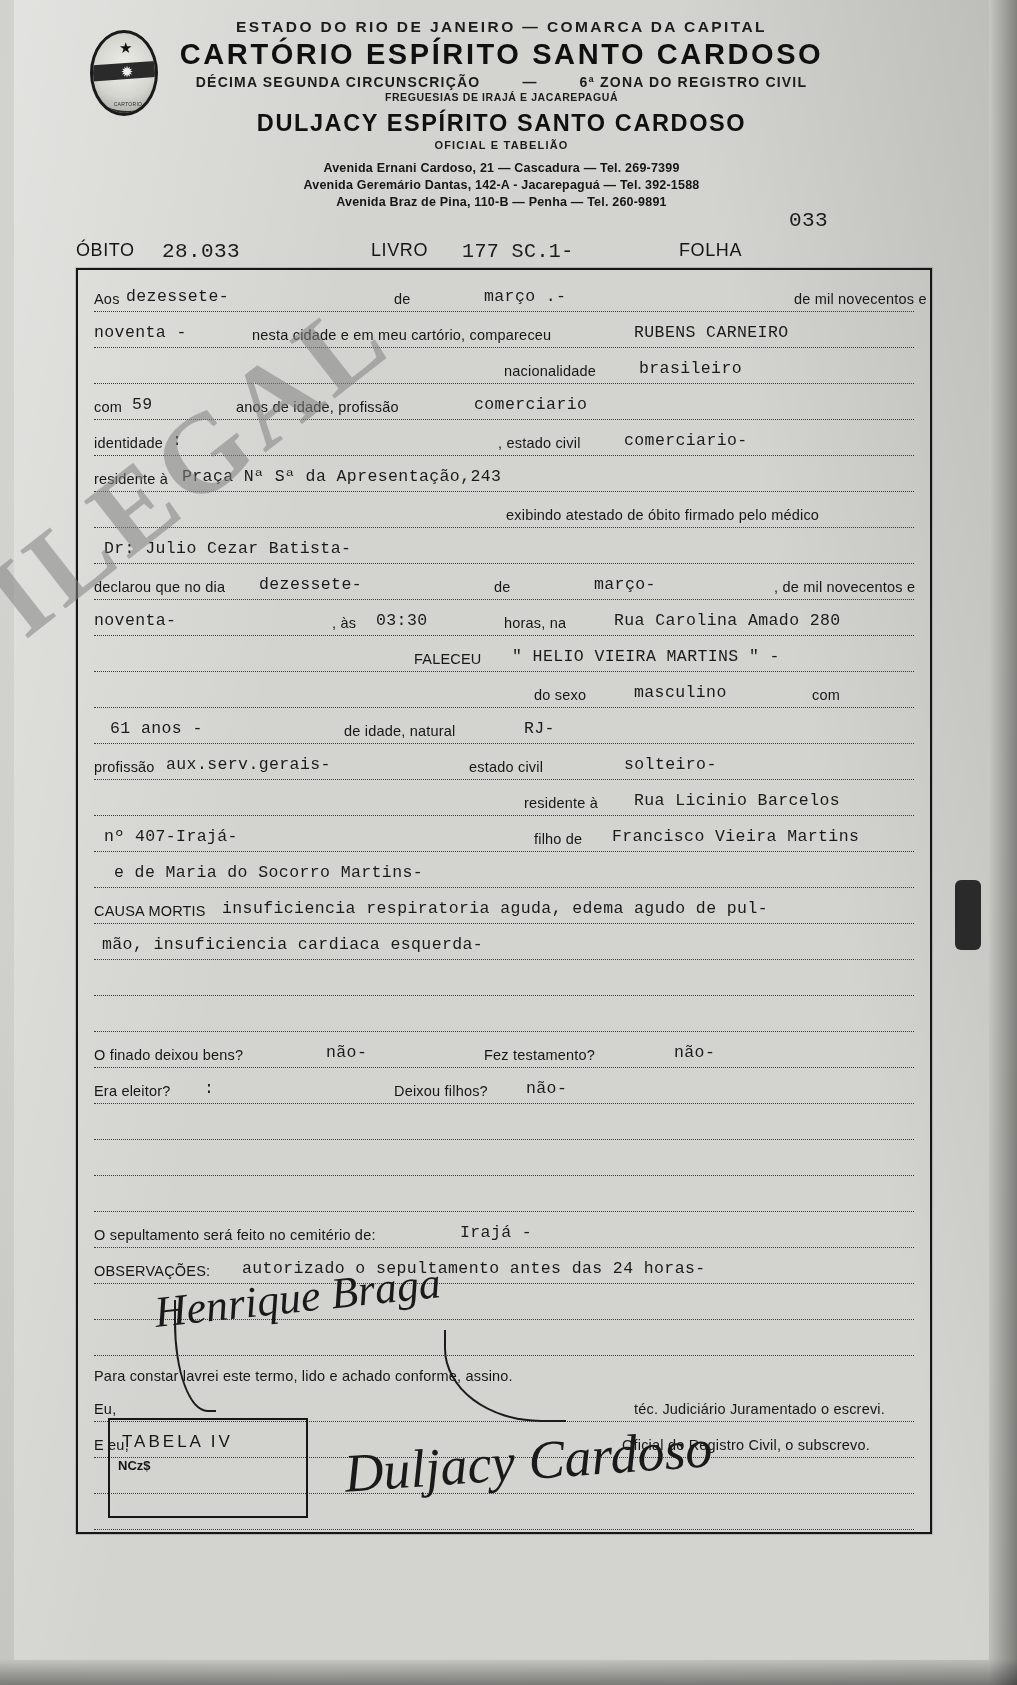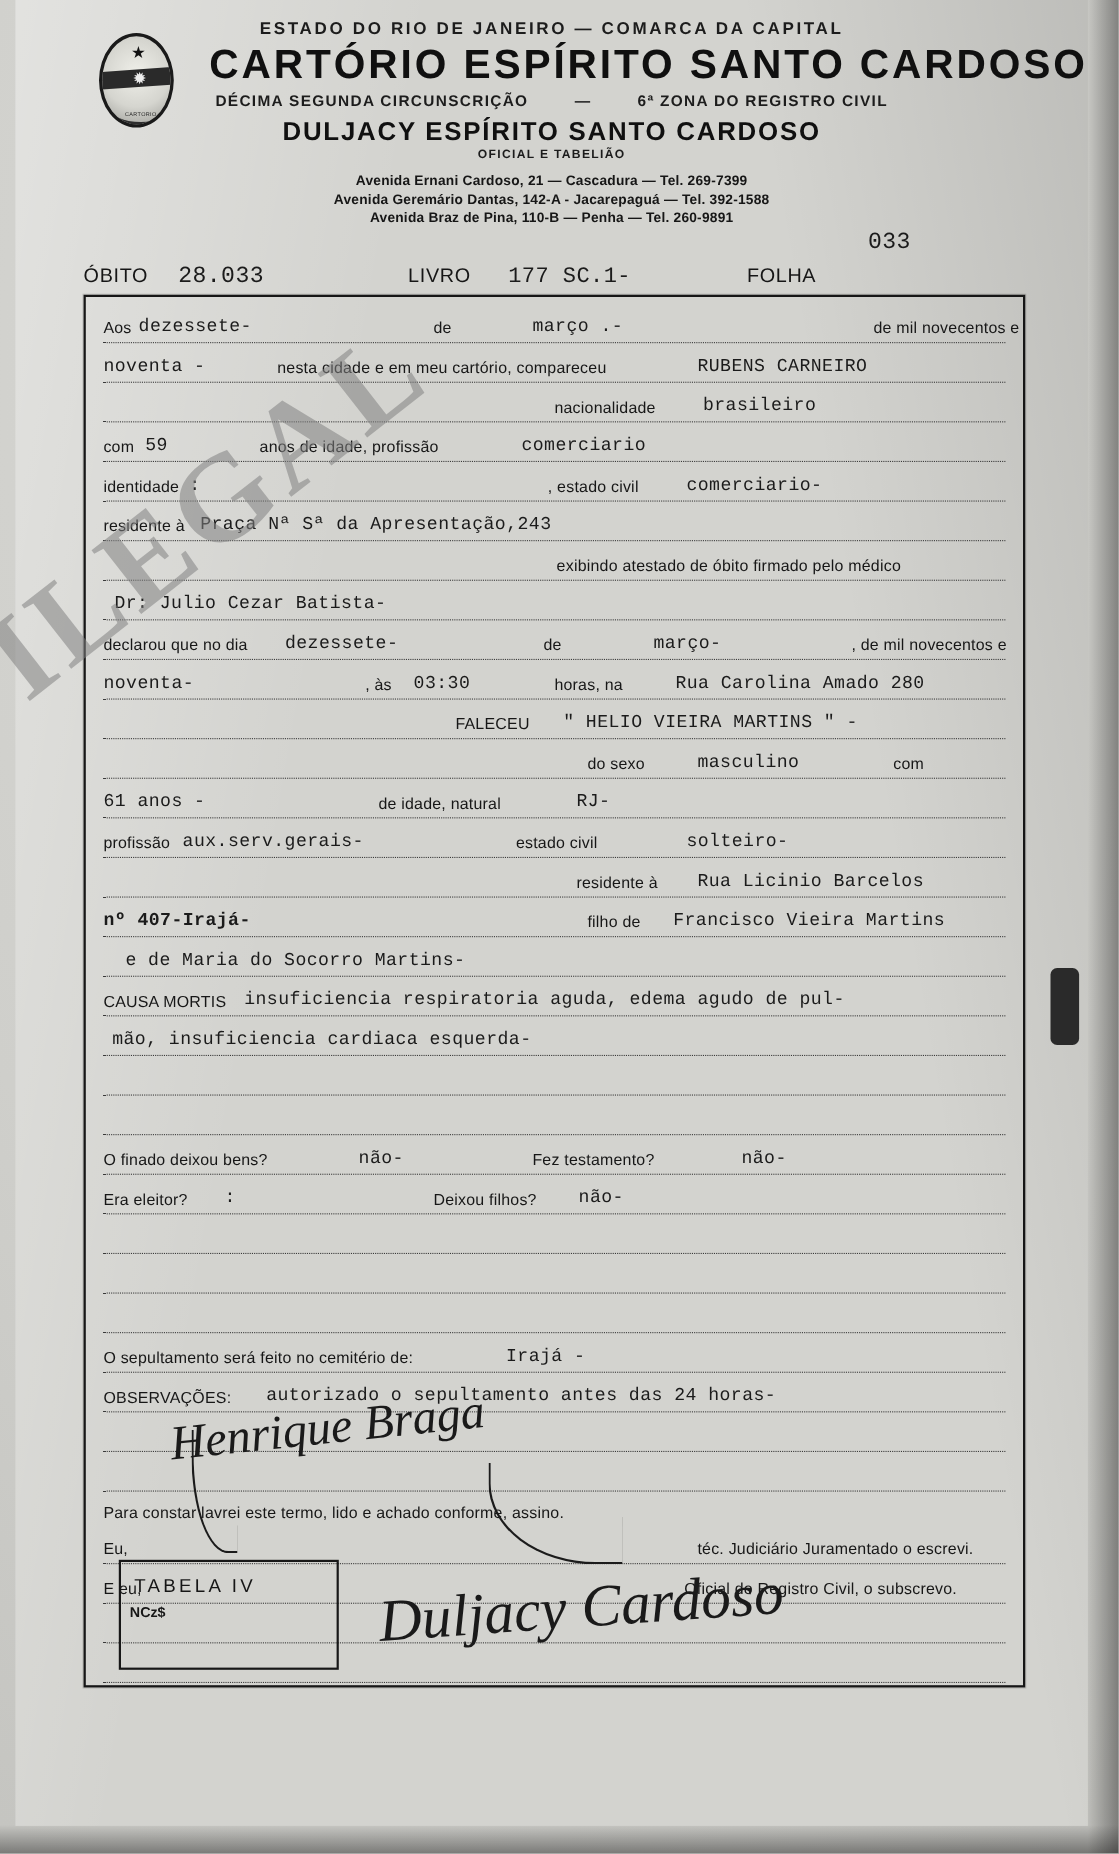--- a/index.html
+++ b/index.html
@@ -39,26 +39,25 @@
     left: 0; top: 18px; width: 975px;
     text-align: center;
   }
   .h-line1 {
     font-size: 15.5px;
     letter-spacing: 2.4px;
     font-weight: bold;
     color: #1c1c1c;
   }
   .h-line2 {
-    font-size: 37px;
+    font-size: 29px;
     letter-spacing: 2.6px;
     font-weight: bold;
     color: #101010;
     margin-top: 2px;
-    text-align: right;
   }
   .h-line3 {
     font-size: 14px;
     letter-spacing: 1.2px;
     font-weight: bold;
     color: #1c1c1c;
     margin-top: 3px;
   }
   .h-line3 .gap { display:inline-block; width: 42px; }
   .h-line4 {
@@ -284,20 +283,21 @@
         <div class="txt">CARTORIO</div>
       </div>
     </div>
 
     <div class="header">
       <div class="h-line1">ESTADO DO RIO DE JANEIRO — COMARCA DA CAPITAL</div>
       <div class="h-line2">CARTÓRIO ESPÍRITO SANTO CARDOSO</div>
       <div class="h-line3">
         <span>DÉCIMA SEGUNDA CIRCUNSCRIÇÃO</span><span class="gap"></span><span>—</span><span class="gap"></span><span>6ª ZONA DO REGISTRO CIVIL</span>
       </div>
+      <div class="h-line4">FREGUESIAS DE IRAJÁ E JACAREPAGUÁ</div>
       <div class="h-line5">DULJACY ESPÍRITO SANTO CARDOSO</div>
       <div class="h-line6">OFICIAL E TABELIÃO</div>
       <div class="addr">
         <div>Avenida Ernani Cardoso, 21  —  Cascadura  —  Tel. 269-7399</div>
         <div>Avenida Geremário Dantas, 142-A - Jacarepaguá —  Tel. 392-1588</div>
         <div>Avenida Braz de Pina, 110-B  —  Penha  —  Tel. 260-9891</div>
       </div>
     </div>
 
     <div class="reclabels">
@@ -392,42 +392,42 @@
 
         <div class="row" style="top:402px;">
           <div class="rule"></div>
           <span class="lab" style="left:440px;">do sexo</span>
           <span class="val hw" style="left:540px;">masculino</span>
           <span class="lab" style="left:718px;">com</span>
         </div>
 
         <div class="row" style="top:438px;">
           <div class="rule"></div>
-          <span class="val hw" style="left:0;">61 anos -</span>
+          <span class="val hw" style="left:16px;">61 anos -</span>
           <span class="lab" style="left:250px;">de idade, natural</span>
           <span class="val hw" style="left:430px;">RJ-</span>
         </div>
 
         <div class="row" style="top:474px;">
           <div class="rule"></div>
           <span class="lab" style="left:0;">profissão</span>
           <span class="val hw" style="left:72px;">aux.serv.gerais-</span>
           <span class="lab" style="left:375px;">estado civil</span>
           <span class="val hw" style="left:530px;font-family:Liberation Mono, monospace;">solteiro-</span>
         </div>
 
         <div class="row" style="top:510px;">
           <div class="rule"></div>
           <span class="lab" style="left:430px;">residente à</span>
           <span class="val hw" style="left:540px;">Rua Licinio Barcelos</span>
         </div>
 
         <div class="row" style="top:546px;">
           <div class="rule"></div>
-          <span class="val hw" style="left:0;font-weight:bold;">nº 407-Irajá-</span>
+          <span class="val hw" style="left:10px;">nº 407-Irajá-</span>
           <span class="lab" style="left:440px;">filho de</span>
           <span class="val hw" style="left:518px;">Francisco Vieira Martins</span>
         </div>
 
         <div class="row" style="top:582px;">
           <div class="rule"></div>
           <span class="val hw" style="left:20px;">e de Maria do Socorro Martins-</span>
         </div>
 
         <div class="row" style="top:618px;">

